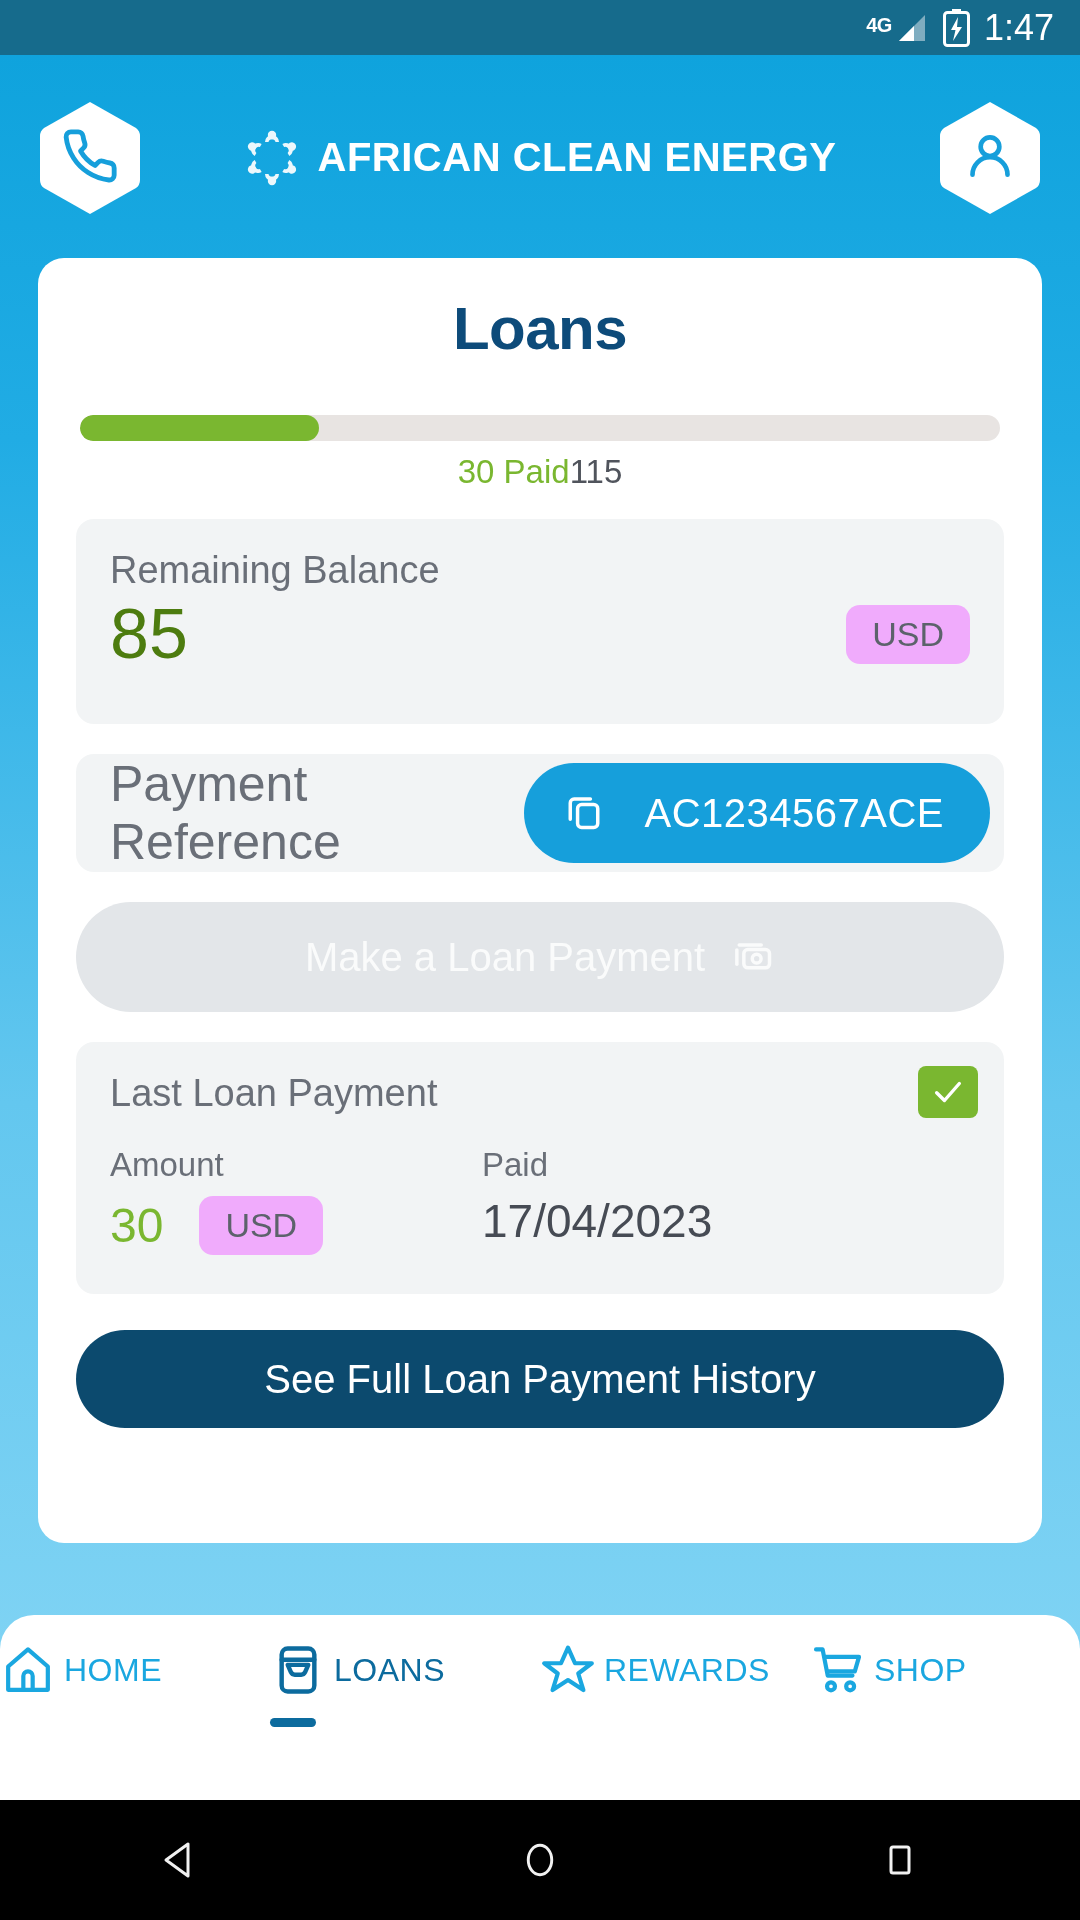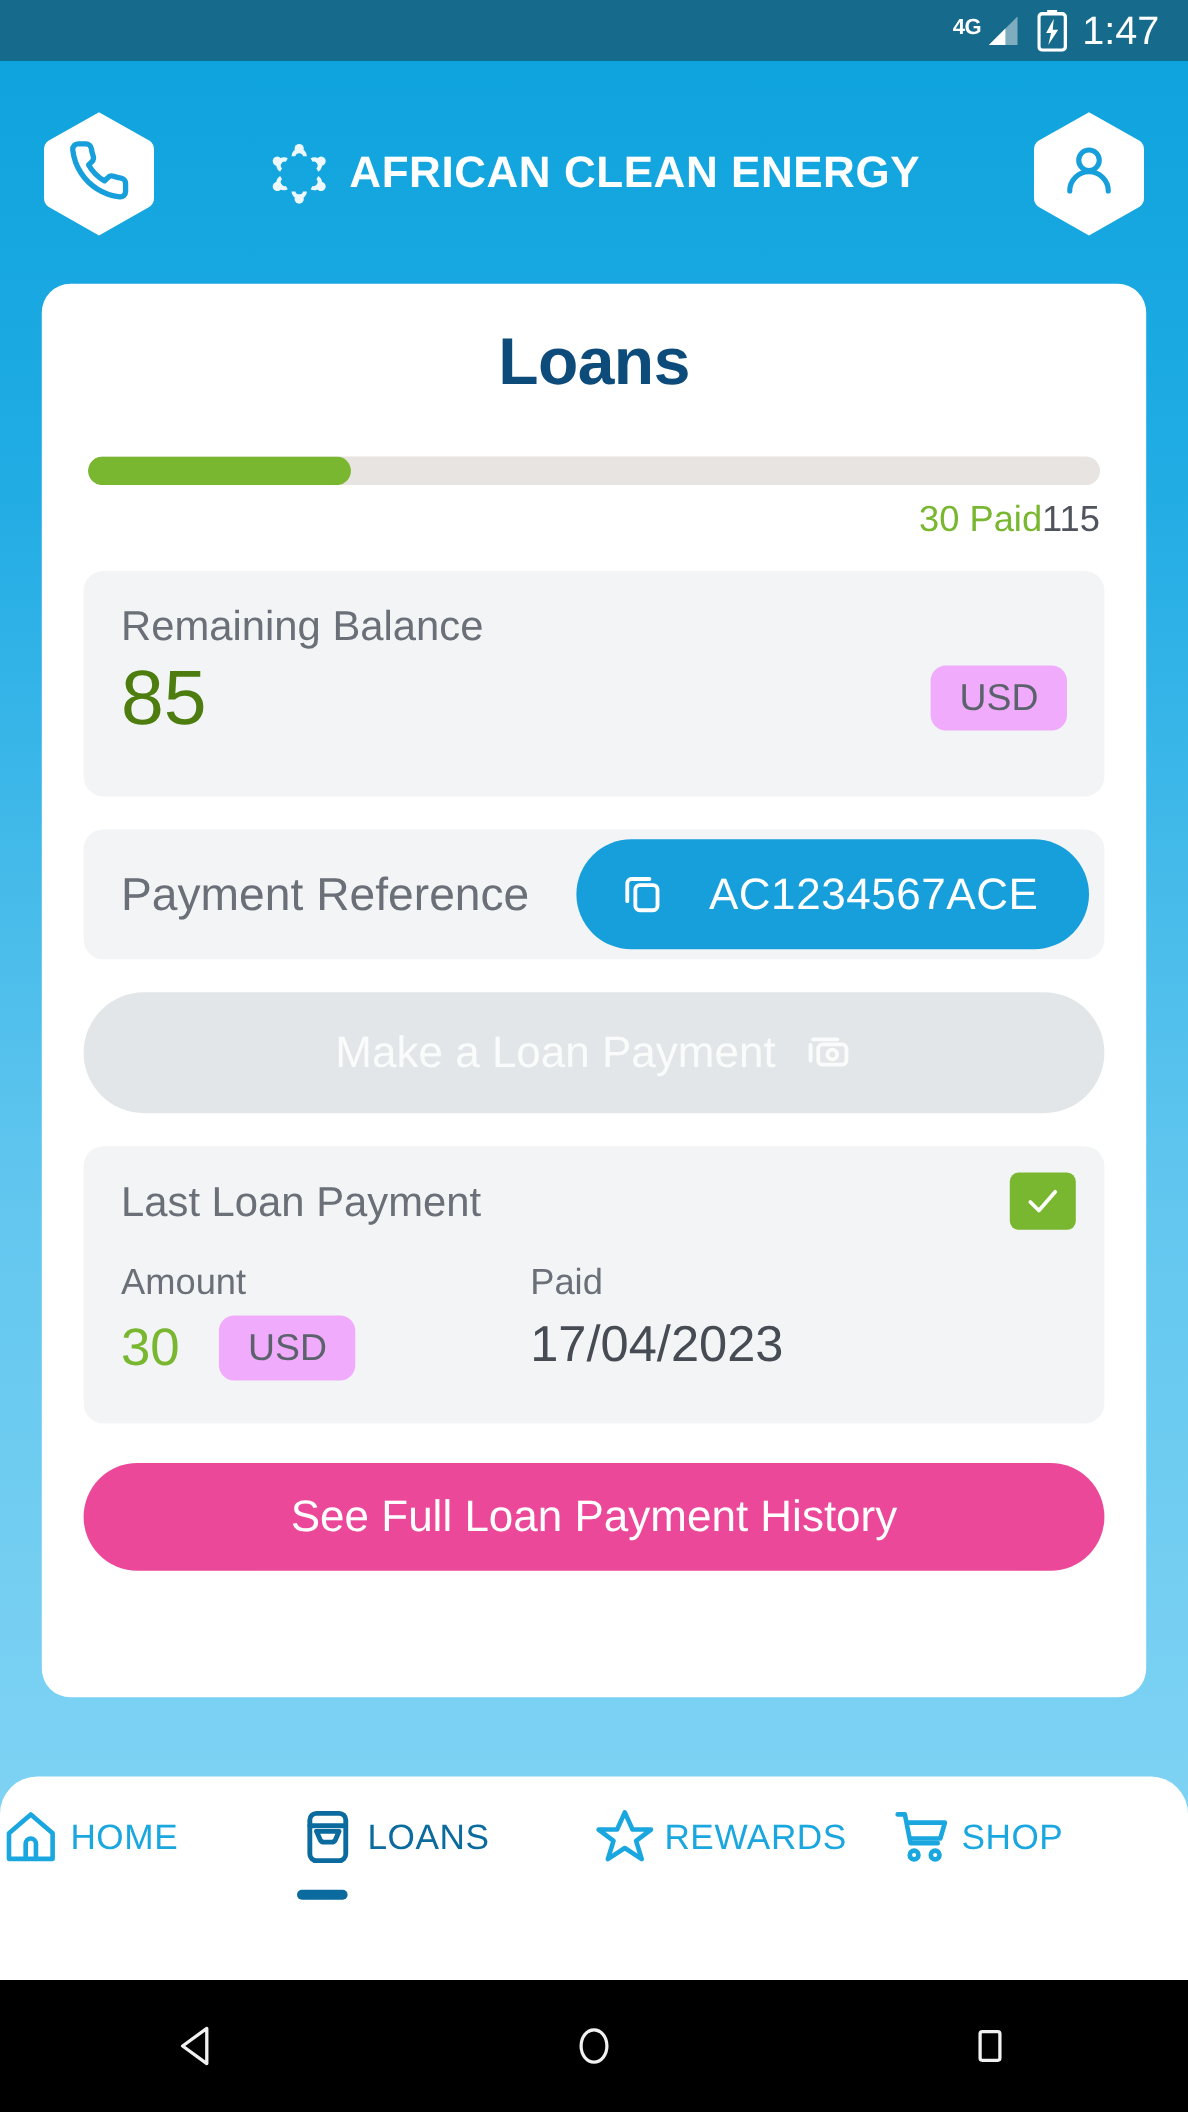--- a/index.html
+++ b/index.html
@@ -58,21 +58,21 @@
   .title{
     text-align:center; color:#0d4b7a; font-size:60px; font-weight:bold;
     padding-top:36px; letter-spacing:-.5px;
   }
 
   
   .progress-wrap{ margin:52px 42px 0 42px; }
   .track{ width:100%; height:26px; background:#e8e4e2; border-radius:13px; overflow:hidden;}
   .fill{ height:100%; background:#7ab730; border-radius:13px; }
   .prog-labels{
-    display:flex; justify-content:flex-end; align-items:baseline;
+    display:flex; justify-content:center; align-items:baseline;
     margin-top:12px;
   }
   .prog-paid{ color:#7ab730; font-size:33px; }
   .prog-total{ color:#50545c; font-size:33px; }
 
   
   .panel{ background:#f2f4f5; border-radius:18px; }
   .panels{ margin:28px 38px 0 38px; }
 
   .bal-panel{ height:205px; padding:30px 34px; position:relative; }
@@ -81,21 +81,21 @@
   .bal-value{ color:#4d7c0f; font-size:70px; font-weight:500; line-height:1.1; }
   .badge{
     background:#f0abfc; color:#5c626b; font-size:34px;
     border-radius:14px; padding:10px 26px; display:inline-block;
   }
 
   .ref-panel{
     margin-top:30px; height:118px; display:flex; align-items:center;
     justify-content:space-between; padding:0 6px 0 34px;
   }
-  .ref-label{ color:#6a6f78; font-size:42px; }
+  .ref-label{ color:#6a6f78; font-size:50px; }
   .ref-btn{
     background:#169fdb; border-radius:59px; height:100px;
     display:flex; align-items:center; gap:38px;
     padding:0 46px 0 38px; margin-right:8px;
   }
   .ref-code{ color:#fff; font-size:40px; letter-spacing:.5px; }
 
   .pay-btn{
     margin-top:30px; height:110px; background:#e3e6e9; border-radius:55px;
     display:flex; align-items:center; justify-content:center; gap:26px;
@@ -111,21 +111,21 @@
     margin-top:-6px; margin-right:-8px;
   }
   .amt-grid{ display:flex; margin-top:28px; }
   .col-amt{ width:372px; }
   .small-label{ color:#6a6f78; font-size:33px; }
   .amt-row{ display:flex; align-items:center; gap:36px; margin-top:12px; }
   .amt-value{ color:#7ab730; font-size:48px; }
   .date-value{ color:#464b54; font-size:46px; margin-top:10px; }
 
   .history-btn{
-    margin:36px 38px 0 38px; height:98px; background:#ec4899;
+    margin:36px 38px 0 38px; height:98px; background:#0c4a6e;
     border-radius:49px; display:flex; align-items:center; justify-content:center;
   }
   .history-btn-label{ color:#fff; font-size:40px; }
 
   
   .bottomnav{
     position:absolute; bottom:120px; left:0; width:1080px; height:185px;
     background:#fff; border-top-left-radius:34px; border-top-right-radius:34px;
     display:flex; align-items:flex-start; padding-top:24px;
   }

